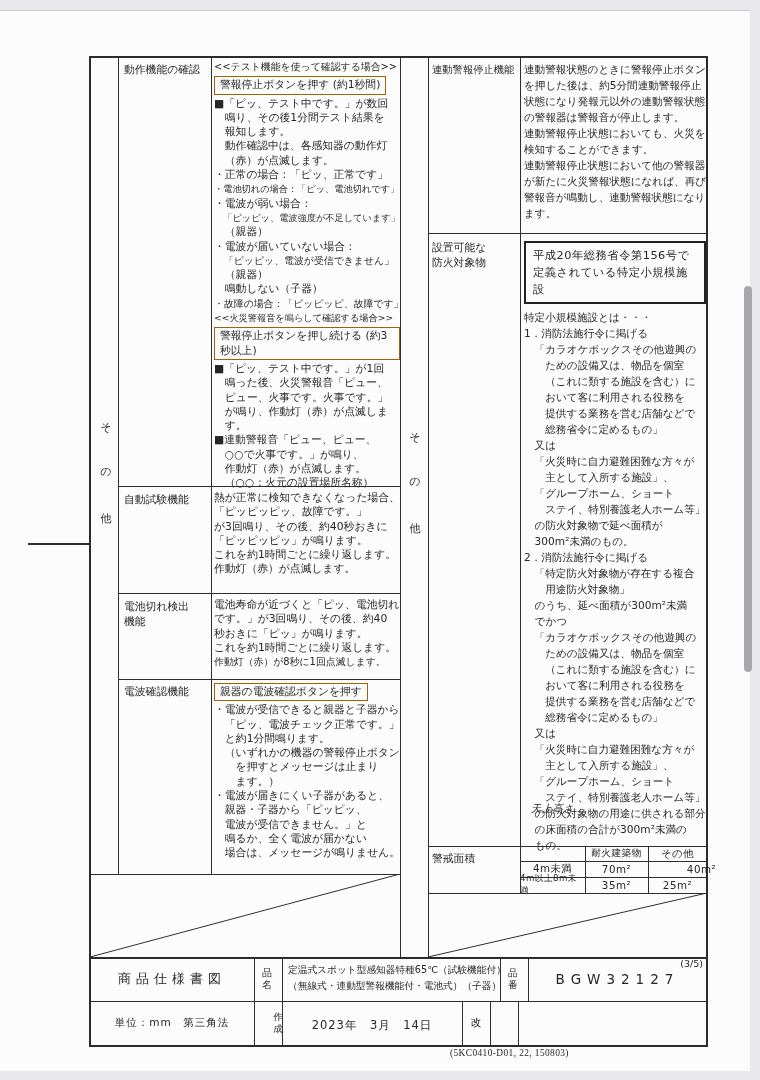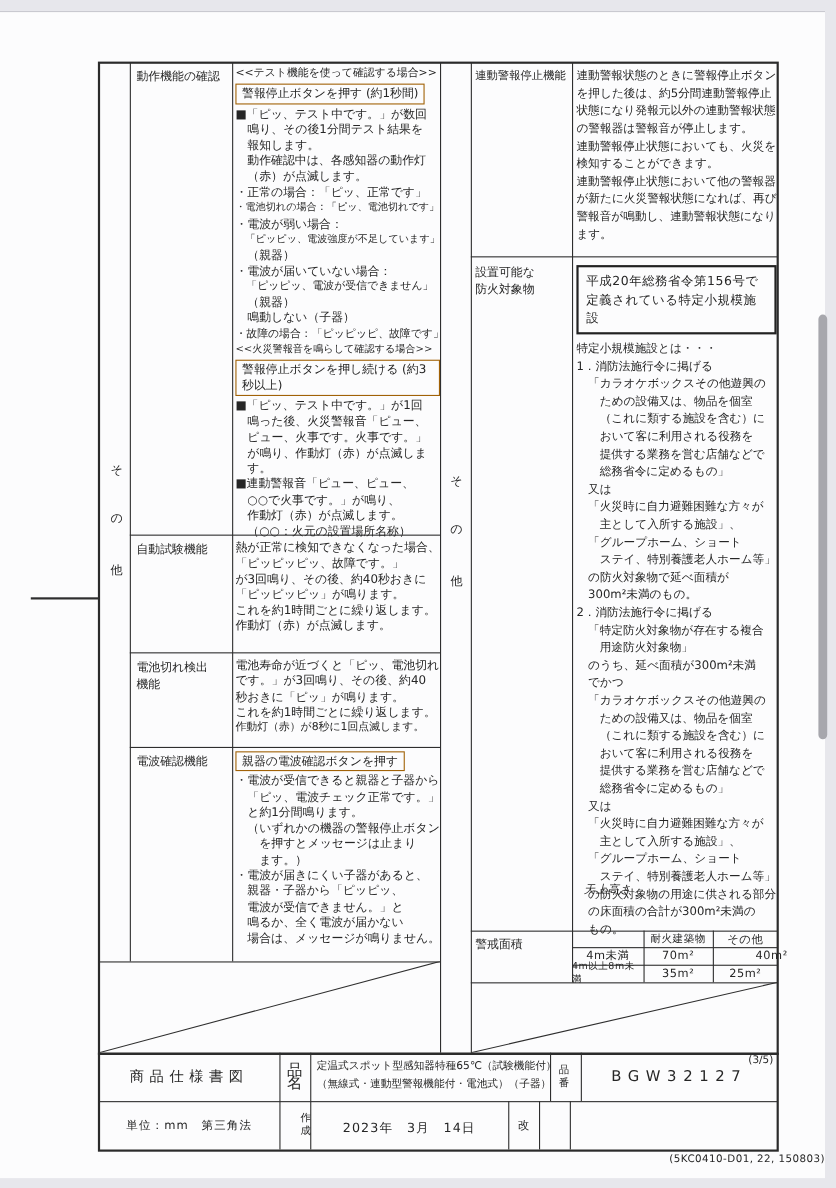--- a/index.html
+++ b/index.html
@@ -126,33 +126,33 @@
   <div class="hl" style="left:90px;top:990px;width:617px;"></div>
   <div class="vl" style="left:254px;top:946px;height:88px;"></div>
   <div class="vl" style="left:282px;top:946px;height:88px;"></div>
   <div class="vl" style="left:500px;top:946px;height:44px;"></div>
   <div class="vl" style="left:528px;top:946px;height:44px;"></div>
   <div class="vl" style="left:462px;top:990px;height:44px;"></div>
   <div class="vl" style="left:490px;top:990px;height:44px;"></div>
   <div class="vl" style="left:518px;top:990px;height:44px;"></div>
 
   <div class="cell" style="left:90px;top:946px;width:164px;height:44px;font-size:13px;letter-spacing:5px;">商品仕様書図</div>
-  <div class="cell" style="left:254px;top:946px;width:28px;height:44px;font-size:14px;line-height:12px;width:28px;word-break:break-all;padding:0 8px;">品名</div>
+  <div class="cell" style="left:254px;top:946px;width:28px;height:44px;font-size:10px;line-height:12px;width:28px;word-break:break-all;padding:0 8px;">品名</div>
   <div class="abs" style="left:288px;top:951px;width:212px;font-size:9.7px;line-height:16px;">
     <div class="tl">定温式スポット型感知器特種65℃（試験機能付）</div>
     <div class="tl">（無線式・連動型警報機能付・電池式）（子器）</div>
   </div>
   <div class="cell" style="left:500px;top:946px;width:28px;height:44px;font-size:9.5px;line-height:12px;word-break:break-all;padding:0 8px;">品番</div>
   <div class="abs" style="left:528px;top:946px;width:179px;height:44px;">
     <div class="abs" style="right:4px;top:1px;font-size:9.5px;">(3/5)</div>
     <div class="abs" style="left:0;right:0;top:14px;text-align:center;font-size:13.5px;letter-spacing:6px;">BGW32127</div>
   </div>
   <div class="cell" style="left:90px;top:990px;width:164px;height:44px;font-size:10.5px;letter-spacing:1px;">単位：mm　第三角法</div>
   <div class="cell" style="left:254px;top:990px;width:28px;height:44px;font-size:9.5px;line-height:12px;word-break:break-all;padding:0 24px;">作成</div>
   <div class="cell" style="left:282px;top:990px;width:180px;height:48px;font-size:11.5px;letter-spacing:1px;">2023年　3月　14日</div>
   <div class="cell" style="left:462px;top:990px;width:28px;height:44px;font-size:10.5px;">改</div>
   <div class="cell" style="left:490px;top:990px;width:28px;height:44px;"></div>
 
-  <div class="abs" style="left:450px;top:1037px;width:300px;text-align:right;font-size:9.4px;letter-spacing:.4px;">(5KC0410-D01, 22, 150803)</div>
+  <div class="abs" style="left:450px;top:1037px;width:300px;text-align:left;font-size:9.4px;letter-spacing:.4px;font-family:Liberation Serif, serif;">(5KC0410-D01, 22, 150803)</div>
 
 </div>
 
 <div class="scroll-thumb"></div>
 
 </body></html>

